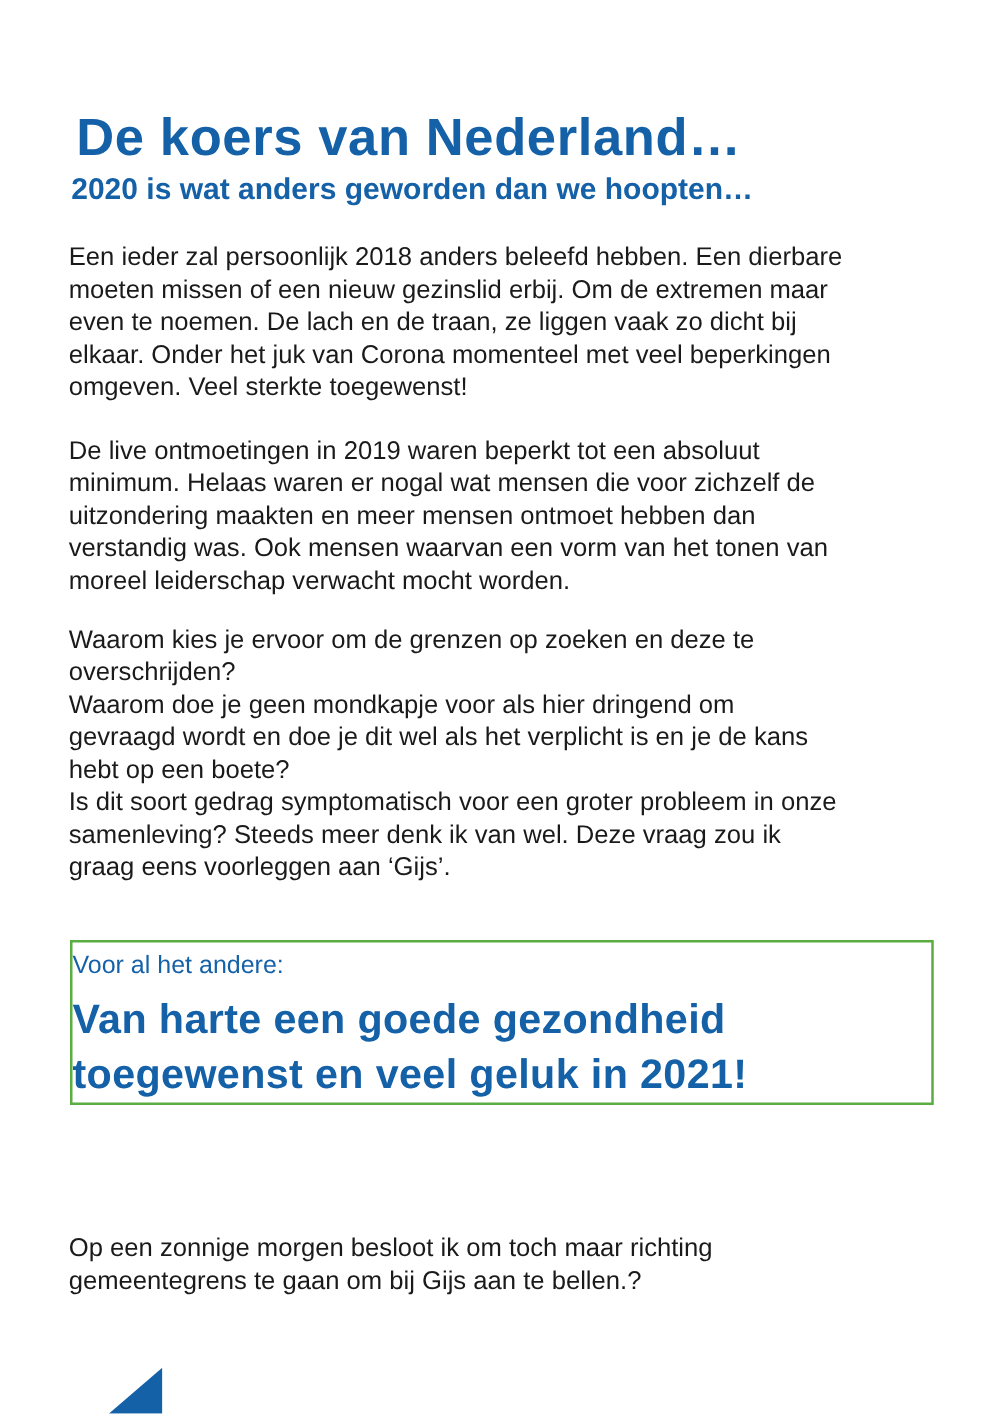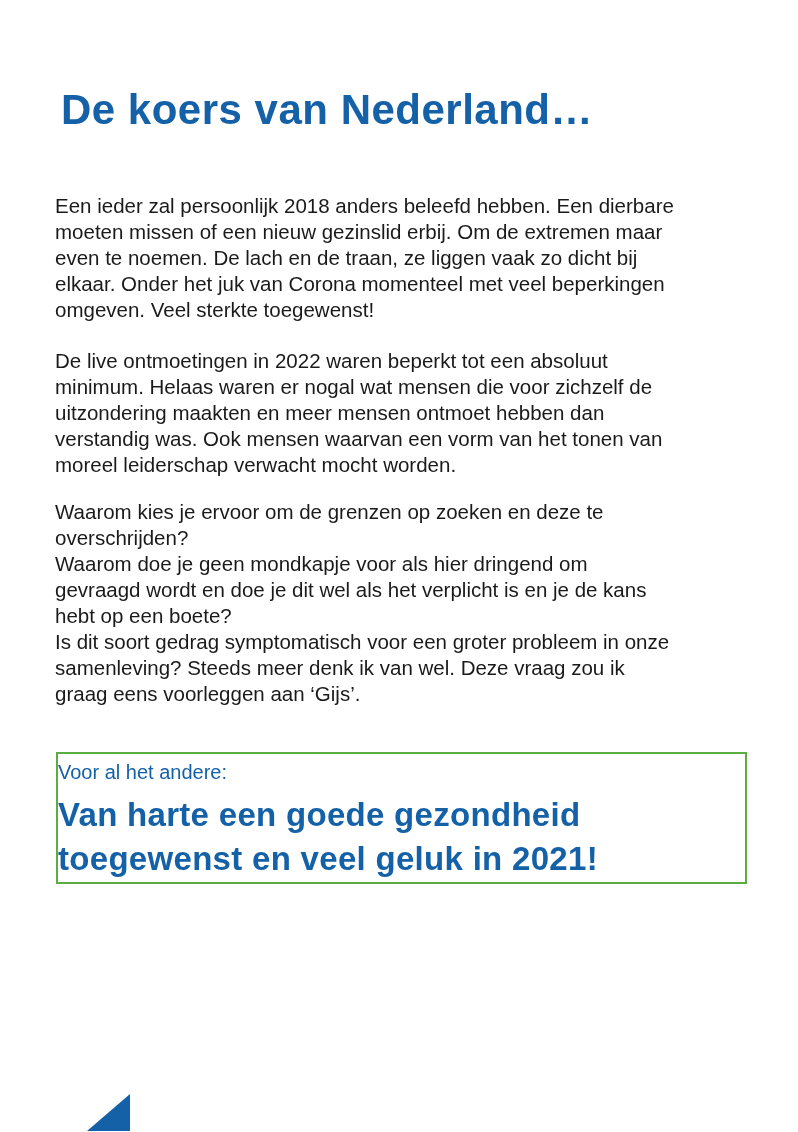--- a/index.html
+++ b/index.html
@@ -78,44 +78,47 @@
     clip-path: polygon(100% 0, 100% 100%, 0 100%);
   }
 </style>
 </head>
 <body>
 
 <div class="page">
 
   <h1 class="doc-title">De koers van Nederland…</h1>
 
+  <h2 class="doc-subtitle">2020 is wat anders geworden dan we hoopten…</h2>
 
   <p class="para para-1">Een ieder zal persoonlijk 2018 anders beleefd hebben. Een dierbare
 moeten missen of een nieuw gezinslid erbij. Om de extremen maar
 even te noemen. De lach en de traan, ze liggen vaak zo dicht bij
 elkaar. Onder het juk van Corona momenteel met veel beperkingen
 omgeven. Veel sterkte toegewenst!</p>
 
-  <p class="para para-2">De live ontmoetingen in 2022 waren beperkt tot een absoluut
+  <p class="para para-2">De live ontmoetingen in 2019 waren beperkt tot een absoluut
 minimum. Helaas waren er nogal wat mensen die voor zichzelf de
 uitzondering maakten en meer mensen ontmoet hebben dan
 verstandig was. Ook mensen waarvan een vorm van het tonen van
 moreel leiderschap verwacht mocht worden.</p>
 
   <p class="para para-3">Waarom kies je ervoor om de grenzen op zoeken en deze te
 overschrijden?
 Waarom doe je geen mondkapje voor als hier dringend om
 gevraagd wordt en doe je dit wel als het verplicht is en je de kans
 hebt op een boete?
 Is dit soort gedrag symptomatisch voor een groter probleem in onze
 samenleving? Steeds meer denk ik van wel. Deze vraag zou ik
 graag eens voorleggen aan ‘Gijs’.</p>
 
   <div class="wish-box">
     <div class="wish-box-intro">Voor al het andere:</div>
     <div class="wish-box-message">Van harte een goede gezondheid
 toegewenst en veel geluk in 2021!</div>
   </div>
 
+  <p class="para para-4">Op een zonnige morgen besloot ik om toch maar richting
+gemeentegrens te gaan om bij Gijs aan te bellen.?</p>
 
   <div class="corner-triangle"></div>
 
 </div>
 
 </body></html>

